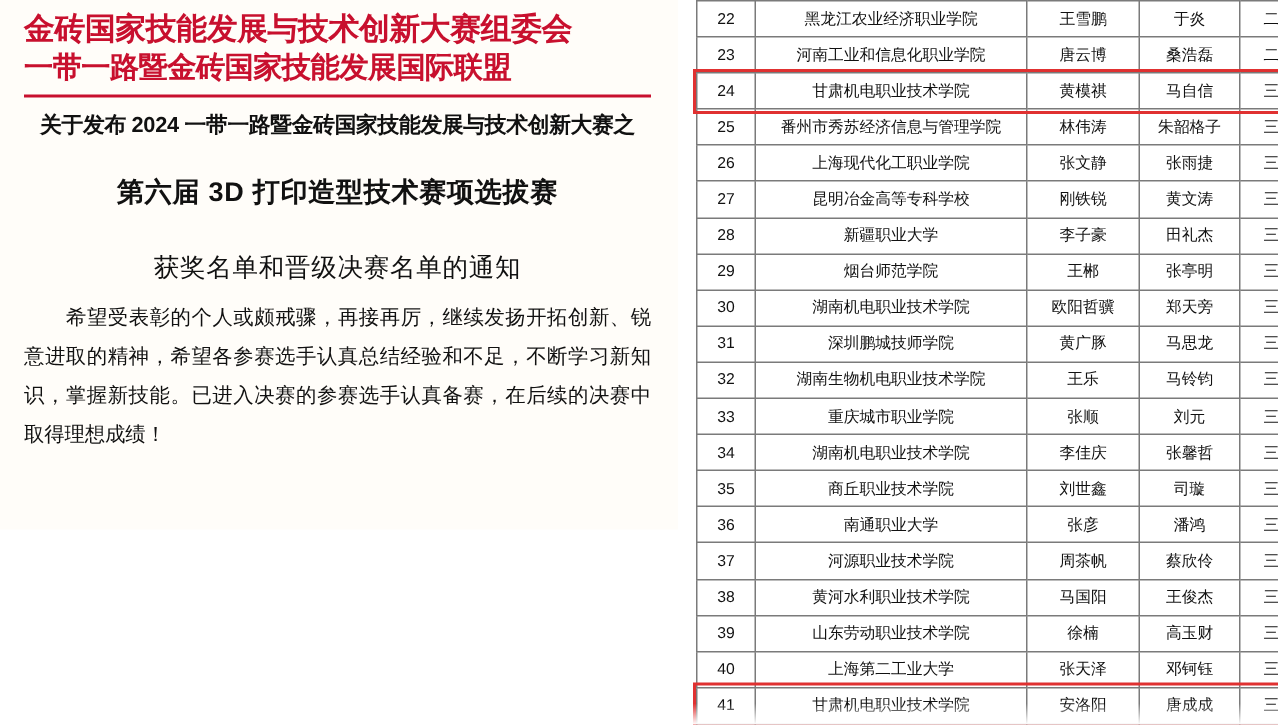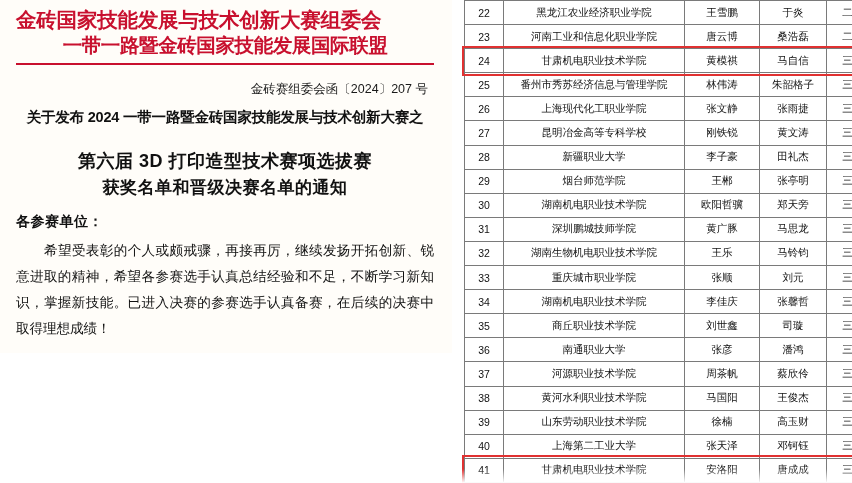--- a/index.html
+++ b/index.html
@@ -36,21 +36,20 @@
     font-weight: bold;
     font-size: 20.5px;
     line-height: 1.32;
     letter-spacing: -0.2px;
     text-align: left;
     white-space: nowrap;
   }
   .masthead .line2 {
     font-size: 19.5px;
     letter-spacing: -0.4px;
-    text-align: center;
   }
   .red-rule {
     margin-top: 4px;
     height: 2.5px;
     background: #c8102e;
     width: 100%;
   }
   .doc-number {
     margin-top: 16px;
     text-align: right;
@@ -73,23 +72,24 @@
   }
   .title-l2 {
     font-size: 18px;
     font-weight: bold;
     line-height: 1.5;
     letter-spacing: 0.5px;
     margin-top: 20px;
   }
   .title-l3 {
     font-size: 17px;
-    font-weight: bold;
+    font-weight: normal;
     line-height: 1.5;
     letter-spacing: 0.5px;
+    margin-top: 24px;
   }
   .salutation {
     margin-top: 12px;
     font-size: 14px;
     font-weight: bold;
     color: #111;
     letter-spacing: 0.5px;
   }
   .body-p {
     margin-top: 7px;
@@ -163,29 +163,27 @@
 
 <div class="page">
 
   <div class="left-doc">
     <div class="masthead">
       <div>金砖国家技能发展与技术创新大赛组委会</div>
       <div class="line2">一带一路暨金砖国家技能发展国际联盟</div>
     </div>
     <div class="red-rule"></div>
 
-    <div class="doc-number">金砖赛组委会函〔2024〕207 号</div>
 
     <div class="title-block">
       <div class="title-l1">关于发布 2024 一带一路暨金砖国家技能发展与技术创新大赛之</div>
       <div class="title-l2">第六届 3D 打印造型技术赛项选拔赛</div>
       <div class="title-l3">获奖名单和晋级决赛名单的通知</div>
     </div>
 
-    <div class="salutation">各参赛单位：</div>
 
     <div class="body-p indent">希望受表彰的个人或颇戒骤，再接再厉，继续发扬开拓创新、锐意进取的精神，希望各参赛选手认真总结经验和不足，不断学习新知识，掌握新技能。已进入决赛的参赛选手认真备赛，在后续的决赛中取得理想成绩！</div>
   </div>
 
   <div class="right-table-wrap">
     <table class="award">
       <tbody id="table-body">
           <tr>
             <td class="c-no">22</td>
             <td class="c-school">黑龙江农业经济职业学院</td>

